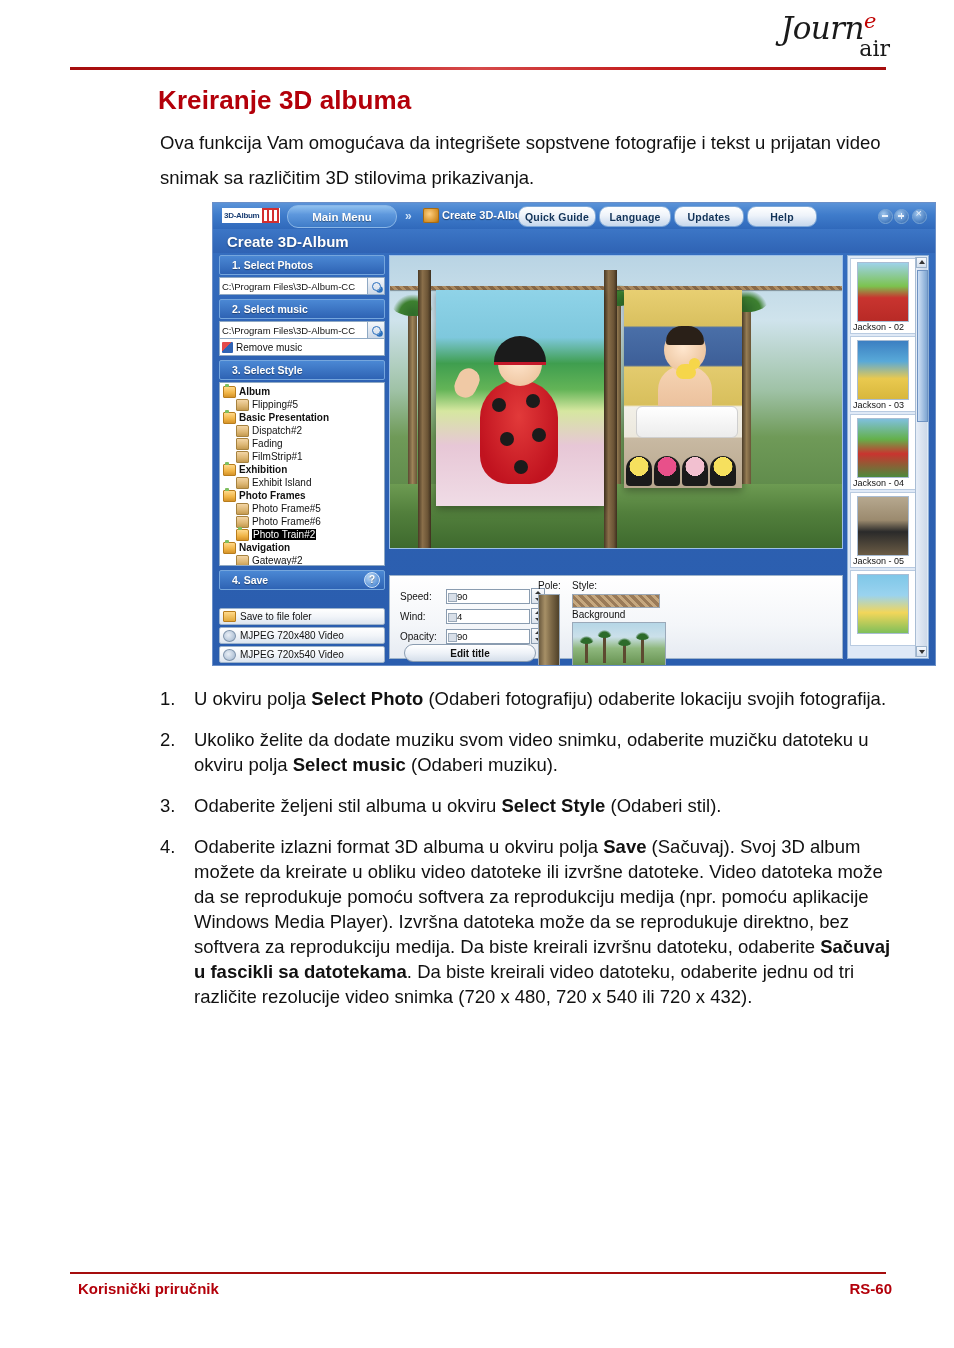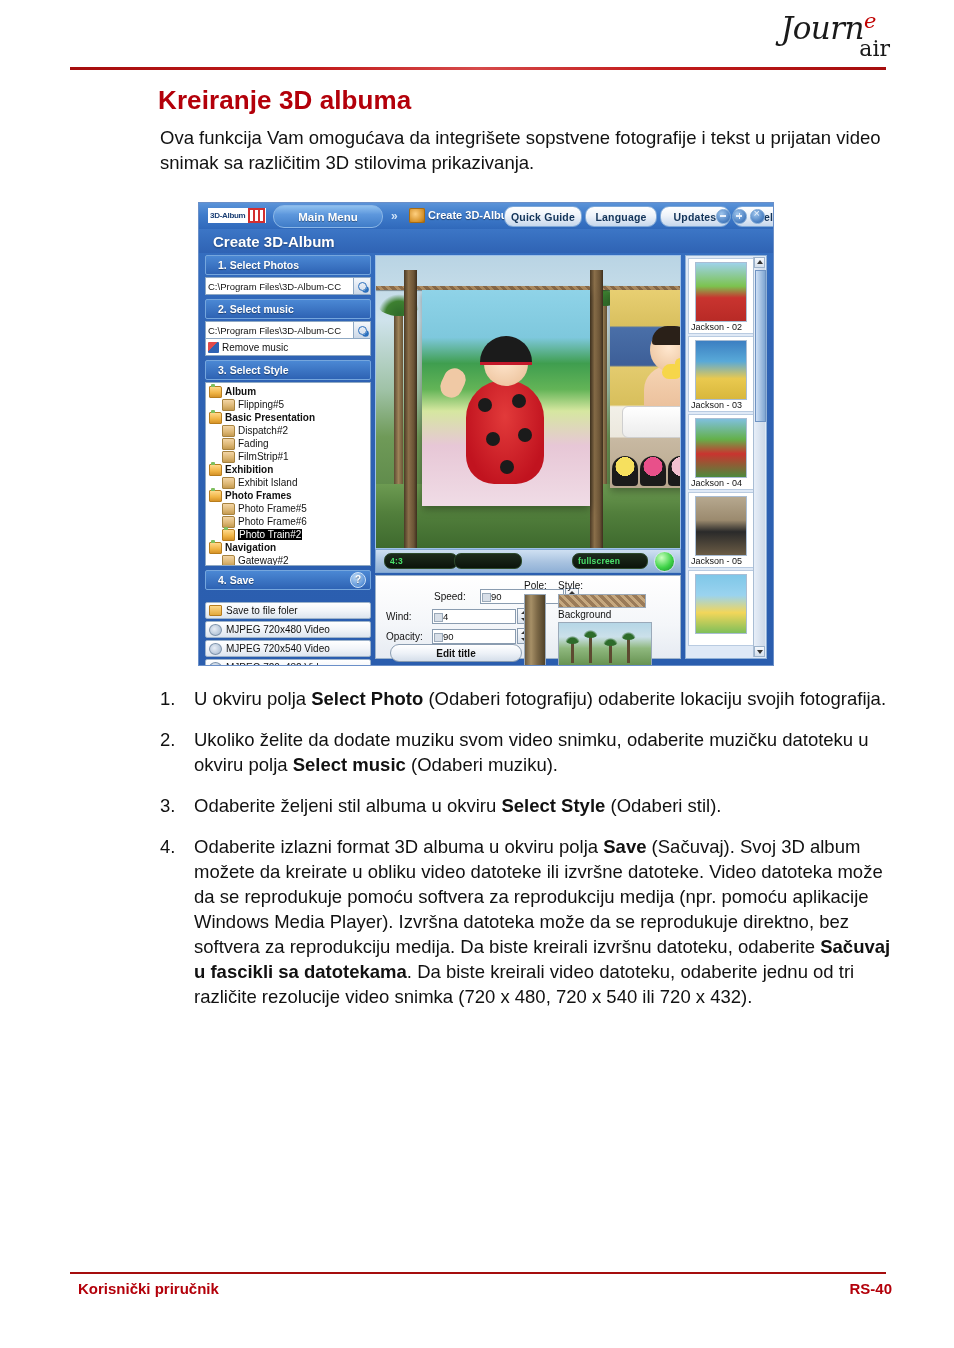--- a/index.html
+++ b/index.html
@@ -65,29 +65,29 @@
     font-weight: bold;
     color: #b3000a;
     letter-spacing: 0.1px;
   }
 
   .intro-par {
     position: absolute;
     left: 160px; top: 125px;
     width: 730px;
     font-size: 18.5px;
-    line-height: 25px;
+    line-height: 35px;
     color: #111;
   }
 
   
   .figure {
     position: absolute;
-    left: 198px; top: 202px;
-    width: 576px; height: 464px;
+    left: 212px; top: 202px;
+    width: 724px; height: 464px;
     background: #2f5fb0;
     border: 1px solid #6a8fc8;
     box-sizing: border-box;
     overflow: hidden;
     font-family: "Liberation Sans", sans-serif;
   }
   .fig-inner {
     position: absolute; inset: 0;
     background: linear-gradient(to bottom,#3f78c8 0%, #3670c2 6%, #2f63b4 30%, #2a5dae 100%);
   }
@@ -263,21 +263,21 @@
   }
   .fico.open::after {
     content:""; position:absolute; left:1px; top:-2.5px; width:4px; height:2.5px;
     background:#7fbf5f; border-radius:1px 1px 0 0;
   }
   .fico.sub {
     background: linear-gradient(to bottom,#f3d5a5 0%, #dcb673 60%, #c49a50 100%);
     border-color:#a6823f;
   }
 
-  .save-list { margin-top: 12px; }
+  .save-list { margin-top: 18px; }
   .save-btn {
     background: linear-gradient(to bottom,#ffffff 0%, #f2f5f9 50%, #dde5ef 100%);
     border: 1px solid #9db3cb;
     height: 15px; margin-top: 2px;
     display: flex; align-items: center;
     font-size: 10px; color: #111; padding-left: 3px;
     border-radius: 2px;
   }
   .save-btn .ico-f {
     width: 11px; height: 9px; margin-right: 4px;
@@ -802,33 +802,23 @@
           <div class="toys">
             <span class="toy a"></span>
             <span class="toy b"></span>
             <span class="toy c"></span>
             <span class="toy d"></span>
           </div>
         </div>
       </div>
     </div>
 
-    <div class="media-bar">
-      <div class="mb-pill" style="left:8px;width:62px;">
-        <span>4:3</span>
-      </div>
-      <div class="mb-pill" style="left:78px;width:56px;"></div>
-      <div class="mb-pill" style="right:32px;width:64px;">
-        <span>fullscreen</span>
-      </div>
-      <div class="mb-play"></div>
-    </div>
 
     <div class="settings">
-      <div class="set-row" style="top:12px;margin-left:48px;">
+      <div class="set-row" style="top:12px;">
         <span class="lbl">Speed:</span>
         <span class="spin-field">90</span>
         <span class="spin"></span>
       </div>
       <div class="set-row" style="top:32px;">
         <span class="lbl">Wind:</span>
         <span class="spin-field">4</span>
         <span class="spin"></span>
       </div>
       <div class="set-row" style="top:52px;">
@@ -902,13 +892,13 @@
     <span class="body"><span>Odaberite željeni stil albuma u okviru </span><b>Select Style</b><span> (Odaberi stil).</span></span>
   </div>
   <div class="step">
     <span class="num">4.</span>
     <span class="body"><span>Odaberite izlazni format 3D albuma u okviru polja </span><b>Save</b><span> (Sačuvaj). Svoj 3D album možete da kreirate u obliku video datoteke ili izvršne datoteke. Video datoteka može da se reprodukuje pomoću softvera za reprodukciju medija (npr. pomoću aplikacije Windows Media Player). Izvršna datoteka može da se reprodukuje direktno, bez softvera za reprodukciju medija. Da biste kreirali izvršnu datoteku, odaberite </span><b>Sačuvaj u fascikli sa datotekama</b><span>. Da biste kreirali video datoteku, odaberite jednu od tri različite rezolucije video snimka (720 x 480, 720 x 540 ili 720 x 432).</span></span>
   </div>
 </div>
 
 <div class="footer-rule"></div>
 <div class="footer-left">Korisnički priručnik</div>
-<div class="footer-right">RS-40</div>
+<div class="footer-right">RS-60</div>
 
 </body></html>

